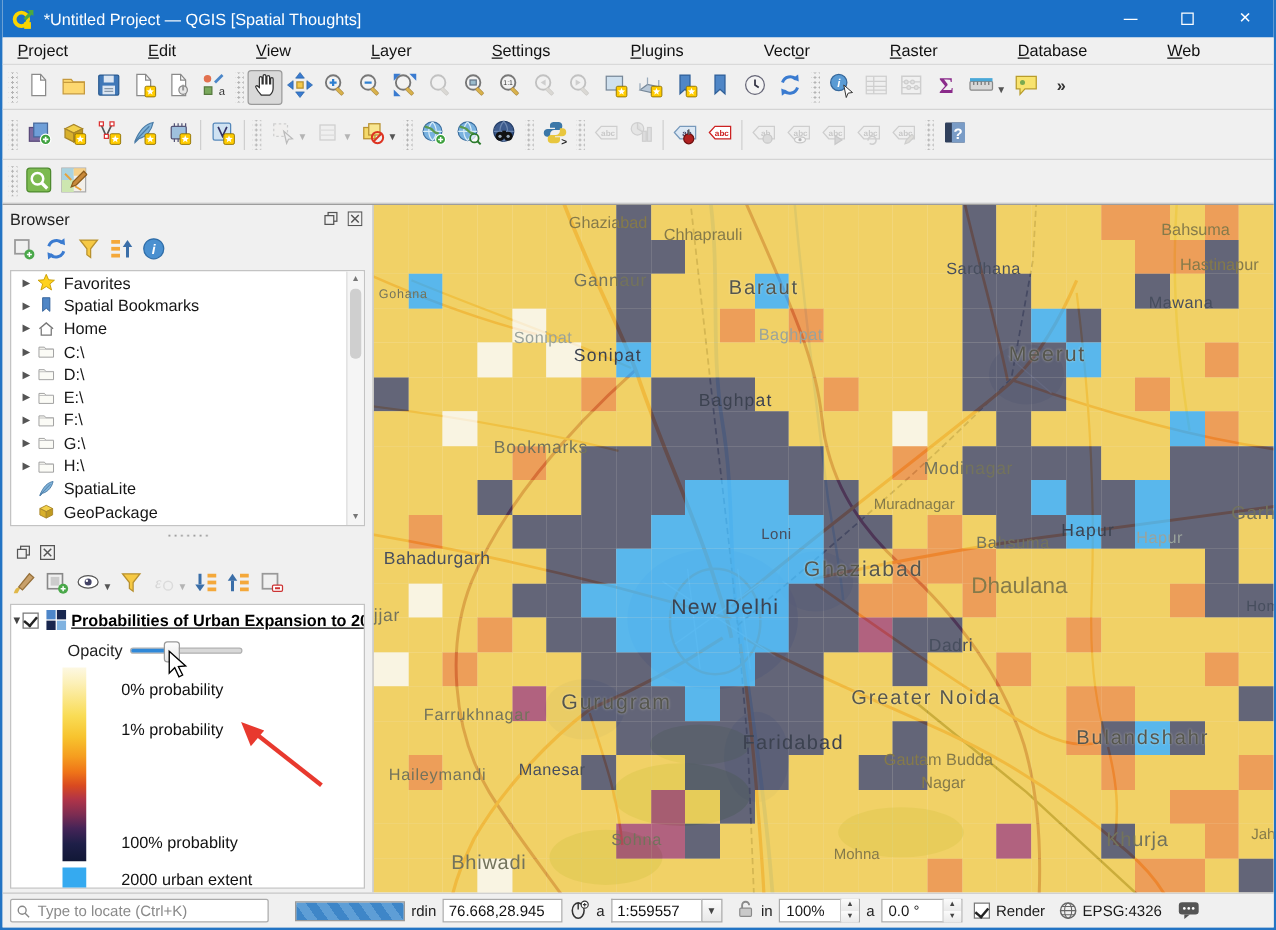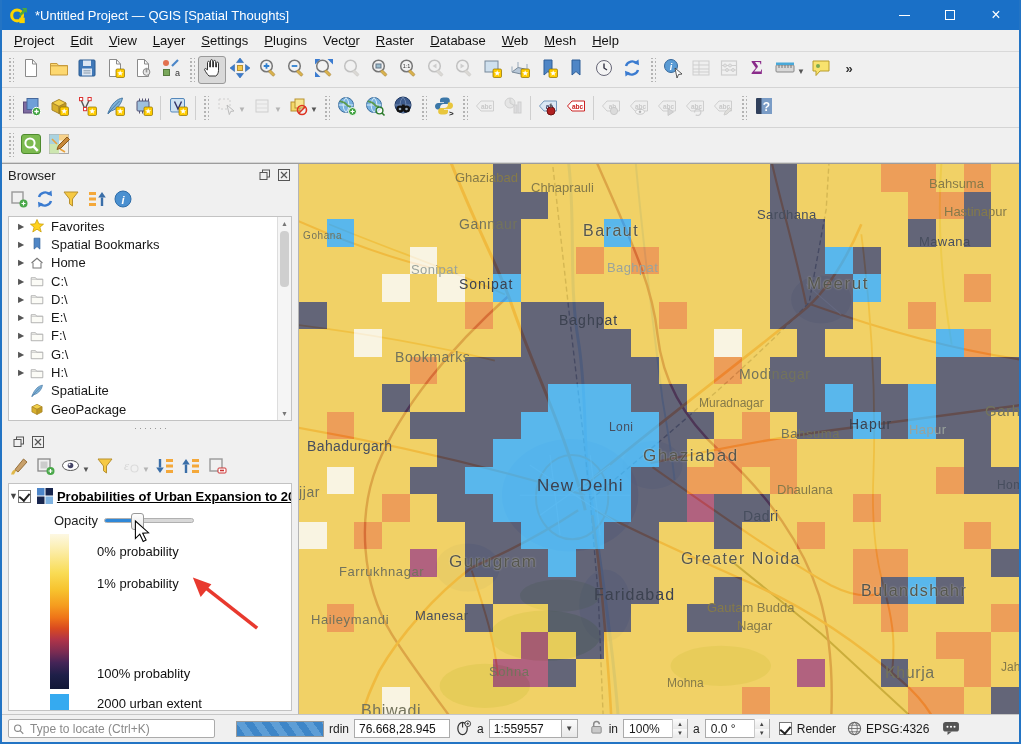--- a/index.html
+++ b/index.html
@@ -12,21 +12,21 @@
   }
   
   .titlebar{height:30px;background:#1a70c7;display:flex;align-items:center;color:#fff;flex:0 0 auto;}
   .titlebar .appicon{margin:0 8px 0 7px;display:flex;}
   .titlebar .title{font-size:13px;flex:1;white-space:nowrap;overflow:hidden;}
   .winbtn{width:46px;height:30px;display:flex;align-items:center;justify-content:center;}
   .minglyph{width:11px;height:1px;background:#fff;}
   .maxglyph{width:10px;height:10px;border:1px solid #fff;}
   .closeglyph{font-size:16px;line-height:1;color:#fff;font-weight:400;}
   
-  .menubar{height:22px;background:#f0f0f0;border-bottom:1px solid #d9d9d9;display:flex;align-items:center;padding-left:4px;flex:0 0 auto;}
+  .menubar{height:22px;background:#f0f0f0;border-bottom:1px solid #d9d9d9;display:flex;align-items:center;padding-left:4px;flex:0 0 auto;gap:48px;}
   .menu-item{padding:2px 8px;font-size:13px;color:#111;}
   .menu-item u{text-decoration:underline;}
   
   .toolbar{background:#f0f0f0;border-bottom:1px solid #d4d4d4;display:flex;align-items:center;padding:0 2px;flex:0 0 auto;}
   .tb1{height:36px;}.tb2{height:40px;}.tb3{height:35px;}
   .tb-handle{width:7px;height:24px;margin:0 3px;background-image:radial-gradient(#b3b3b3 1px,transparent 1.1px);background-size:4px 4px;background-position:1px 2px;flex:0 0 auto;}
   .tb-bar{width:1px;height:24px;background:#cfcfcf;margin:0 3px;flex:0 0 auto;}
   .tbtn{width:28px;height:28px;border-radius:3px;display:flex;align-items:center;justify-content:center;position:relative;flex:0 0 auto;border:1px solid transparent;}
   .tbtn.active{background:#d9d9d9;border-color:#9a9a9a;}
   .tbtn.disabled{opacity:.38;filter:grayscale(.9);}
@@ -1471,35 +1471,35 @@
           <div class="mlb towng" style="left: 686px; top: 238px; font-size: 15px;">Garh</div>
           <div class="mlb citydark" style="left: 550px; top: 252px; font-size: 14px;">Hapur</div>
           <div class="mlb faint" style="left: 610px; top: 258px; font-size: 13px;">Hapur</div>
           <div class="mlb towng" style="left: 482px; top: 262px; font-size: 13px;">Bahsuma</div>
           <div class="mlb darktown" style="left: 310px; top: 256px; font-size: 12px;">Loni</div>
           <div class="mlb darktown" style="left: 8px; top: 274px; font-size: 14px;">Bahadurgarh</div>
           <div class="mlb city" style="left: 344px; top: 282px; font-size: 17px;">Ghaziabad</div>
           <div class="mlb citydark" style="left: 238px; top: 312px; font-size: 17px;">New Delhi</div>
           <div class="mlb darktown" style="left: 698px; top: 314px; font-size: 12px;">Home</div>
           <div class="mlb towng" style="left: 0px; top: 320px; font-size: 14px;">jjar</div>
-          <div class="mlb town" style="left: 478px; top: 318px; font-size: 13px; text-align: center;">Dhaulana</div>
+          <div class="mlb town" style="left: 478px; top: 294px; font-size: 18px; text-align: center;">Dhaulana</div>
           <div class="mlb darktown" style="left: 444px; top: 344px; font-size: 14px;">Dadri</div>
           <div class="mlb towng" style="left: 40px; top: 400px; font-size: 13px;">Farrukhnagar</div>
           <div class="mlb city" style="left: 150px; top: 388px; font-size: 17px;">Gurugram</div>
           <div class="mlb city" style="left: 382px; top: 386px; font-size: 16px;">Greater Noida</div>
           <div class="mlb citydark" style="left: 295px; top: 422px; font-size: 16px;">Faridabad</div>
           <div class="mlb city" style="left: 562px; top: 418px; font-size: 16px;">Bulandshahr</div>
           <div class="mlb towng" style="left: 12px; top: 448px; font-size: 13px;">Haileymandi</div>
           <div class="mlb darktown" style="left: 116px; top: 444px; font-size: 13px;">Manesar</div>
           <div class="mlb town" style="left: 408px; top: 436px; font-size: 13px;">Gautam Budda</div>
           <div class="mlb town" style="left: 438px; top: 454px; font-size: 13px;">Nagar</div>
           <div class="mlb towng" style="left: 190px; top: 500px; font-size: 13px;">Sohna</div>
           <div class="mlb town" style="left: 368px; top: 512px; font-size: 12px;">Mohna</div>
           <div class="mlb towng" style="left: 586px; top: 500px; font-size: 16px;">Khurja</div>
-          <div class="mlb towng" style="left: 62px; top: 518px; font-size: 16px; margin-top: 20px;">Bhiwadi</div>
+          <div class="mlb towng" style="left: 62px; top: 518px; font-size: 16px;">Bhiwadi</div>
           <div class="mlb town" style="left: 702px; top: 496px; font-size: 12px;">Jah</div>
         </div>
     </div>
   </div>
 
   <div class="statusbar">
     <div class="locator">
       <svg width="12" height="12" viewBox="0 0 14 14">
         <circle cx="6" cy="6" r="4" fill="none" stroke="#888" stroke-width="1.4"></circle>
           <line x1="9" y1="9" x2="13" y2="13" stroke="#888" stroke-width="1.4"></line>

